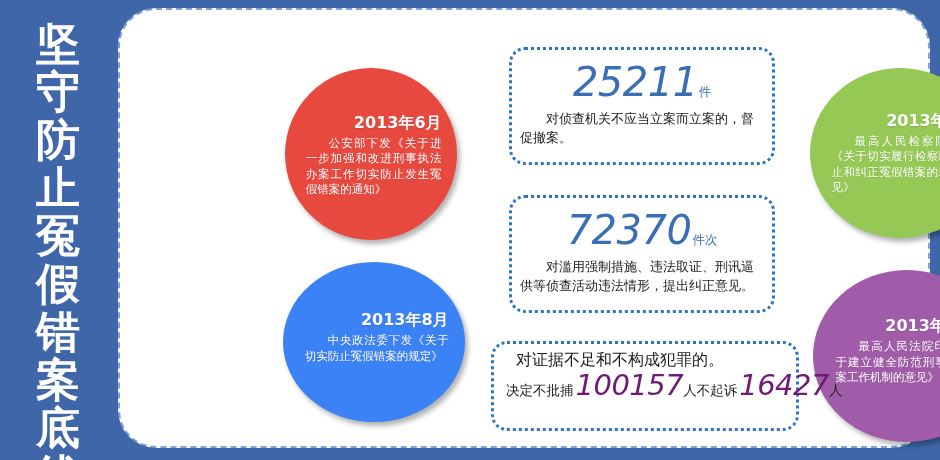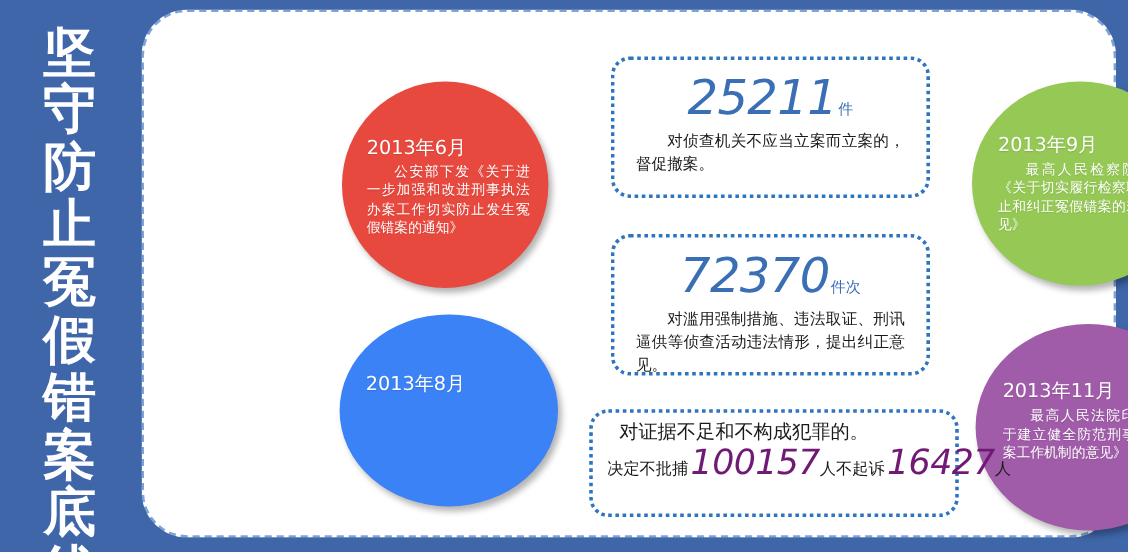--- a/index.html
+++ b/index.html
@@ -57,22 +57,22 @@
     overflow: hidden;
   }
   .circle .c-inner {
     position: absolute;
     left: 12%;
     right: 9%;
     top: 26%;
   }
   .circle .c-date {
     font-size: 16px;
-    font-weight: normal;
-    text-align: left;
+    font-weight: bold;
+    text-align: right;
     letter-spacing: 0px;
     line-height: 20px;
     margin-bottom: 3px;
     text-shadow: 0 1px 1px rgba(0,0,0,0.12);
   }
   .circle .c-body {
     font-size: 11.5px;
     line-height: 15.5px;
     text-align: justify;
     text-indent: 23px;
@@ -113,21 +113,21 @@
     color: #3a6fb5;
   }
   .stat-unit {
     font-size: 12.5px;
     font-style: normal;
     color: #3a6fb5;
     font-weight: normal;
     margin-left: 1px;
   }
   .stat-body {
-    margin: 4px 18px 0 18px;
+    margin: 4px 18px 0 8px;
     font-size: 13px;
     line-height: 19px;
     color: #1a1a1a;
     text-align: justify;
     text-indent: 26px;
   }
 
   
   .b3-line1 {
     margin: 7px 0 0 22px;
@@ -160,20 +160,21 @@
     <div class="circle" id="circle-red">
       <div class="c-inner">
         <div class="c-date">2013年6月</div>
         <div class="c-body">公安部下发《关于进一步加强和改进刑事执法办案工作切实防止发生冤假错案的通知》</div>
       </div>
     </div>
 
     <div class="circle" id="circle-yellow">
       <div class="c-inner">
         <div class="c-date">2013年8月</div>
+        <div class="c-body">中央政法委下发《关于切实防止冤假错案的规定》</div>
       </div>
     </div>
 
     <div class="circle" id="circle-green">
       <div class="c-inner">
         <div class="c-date">2013年9月</div>
         <div class="c-body">最高人民检察院出台《关于切实履行检察职能防止和纠正冤假错案的若干意见》</div>
       </div>
     </div>
 

